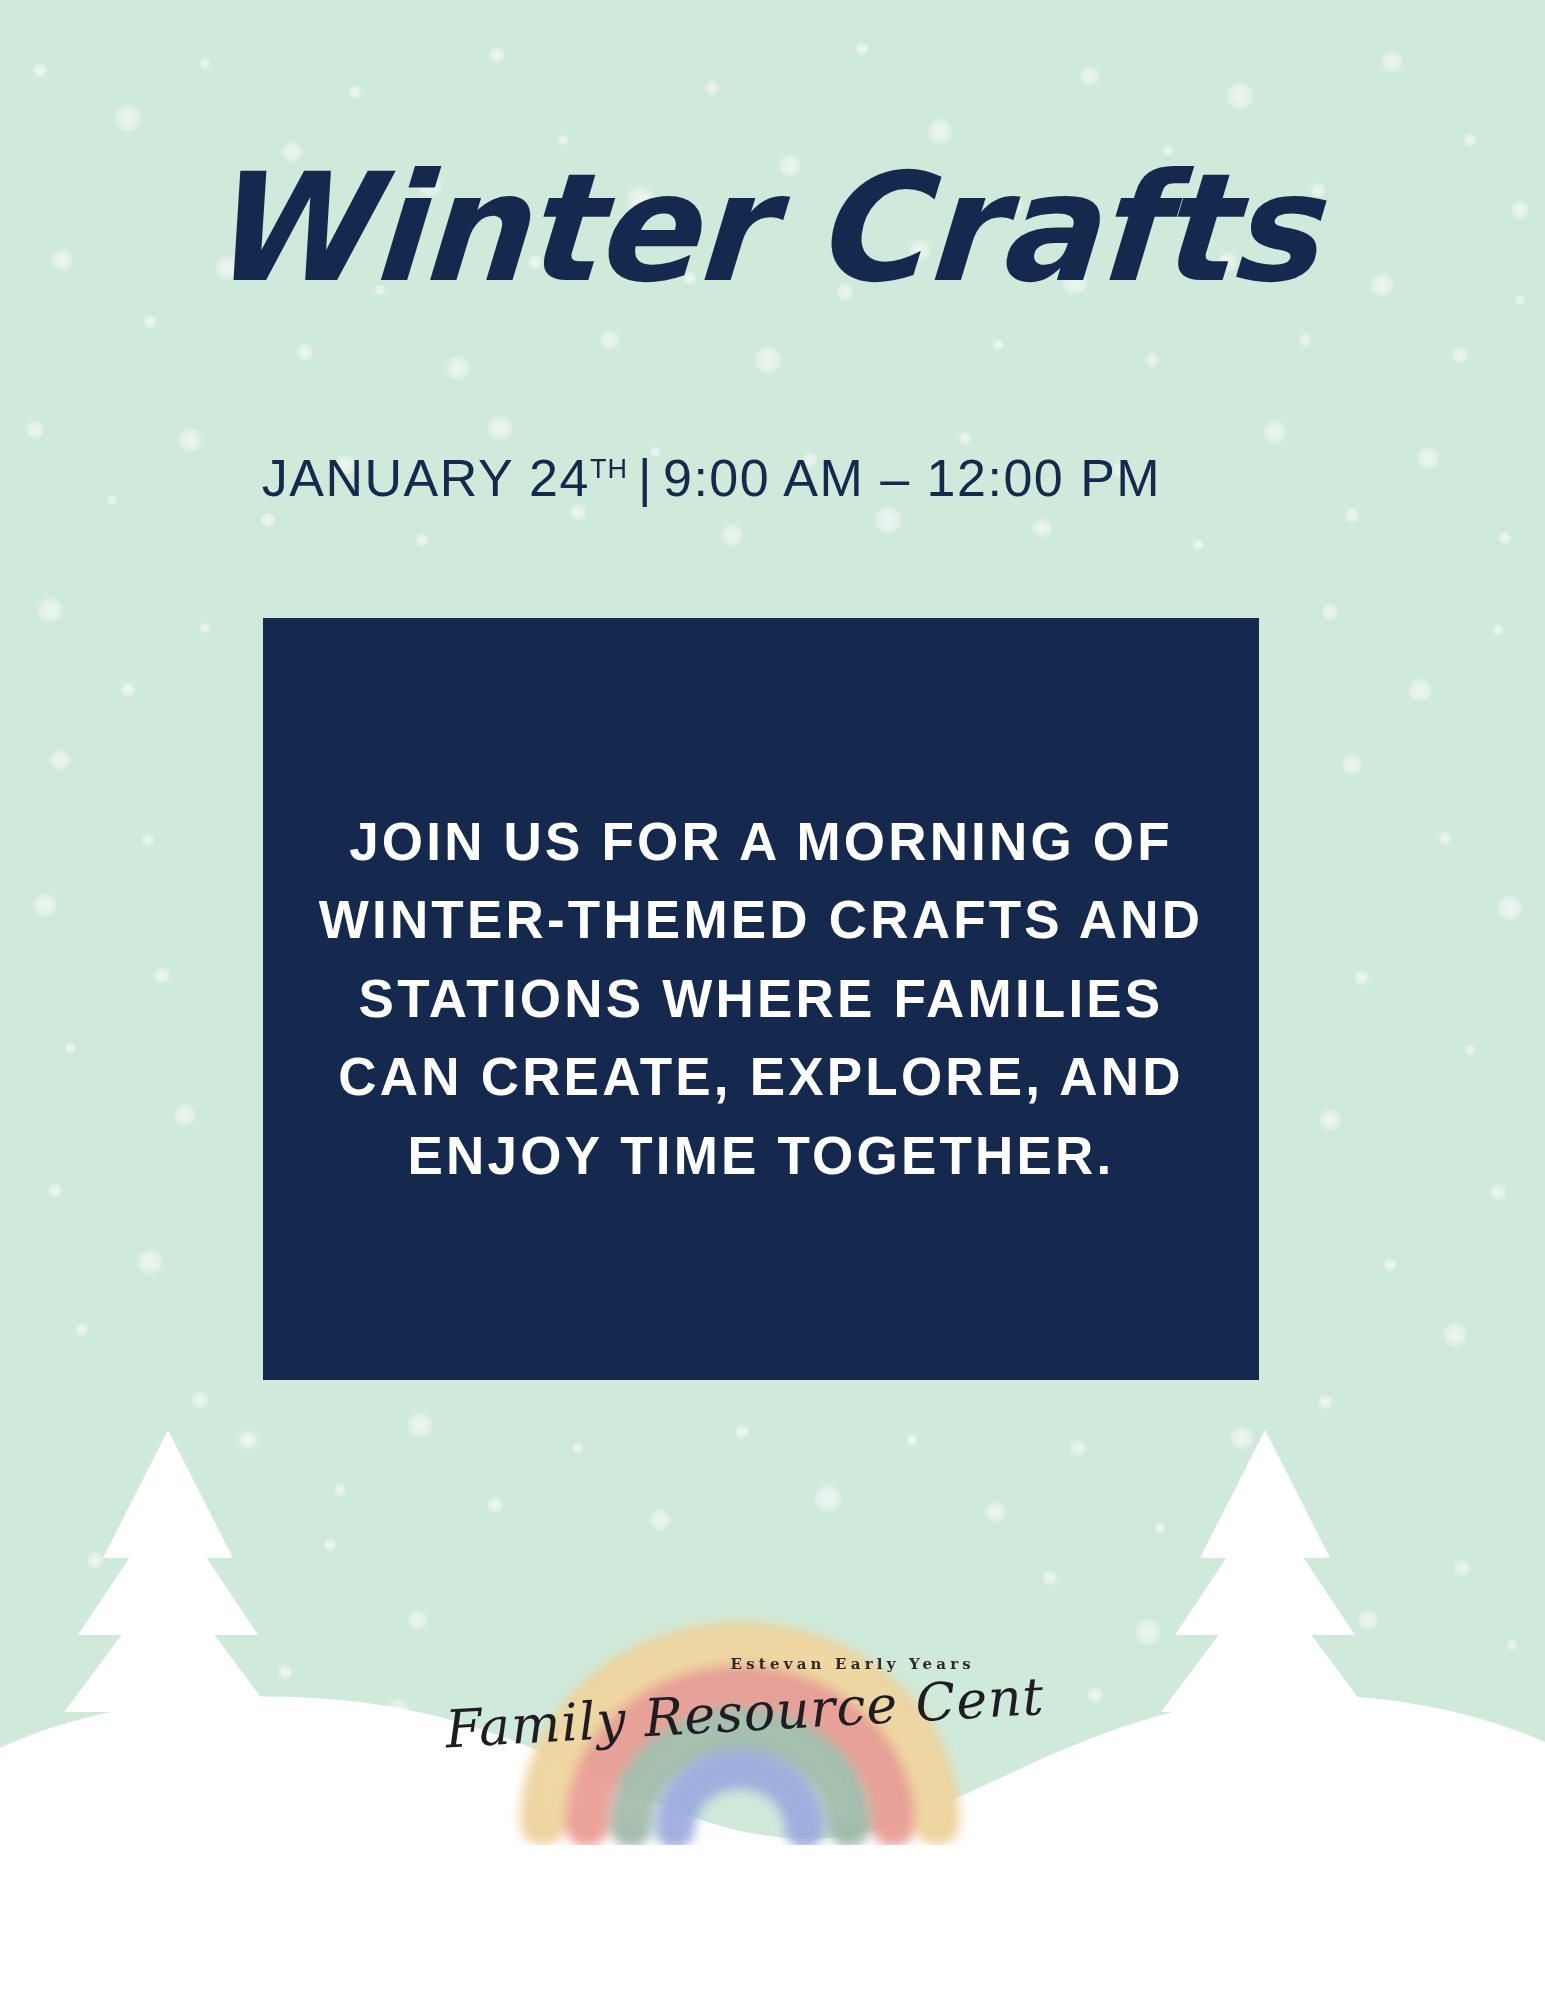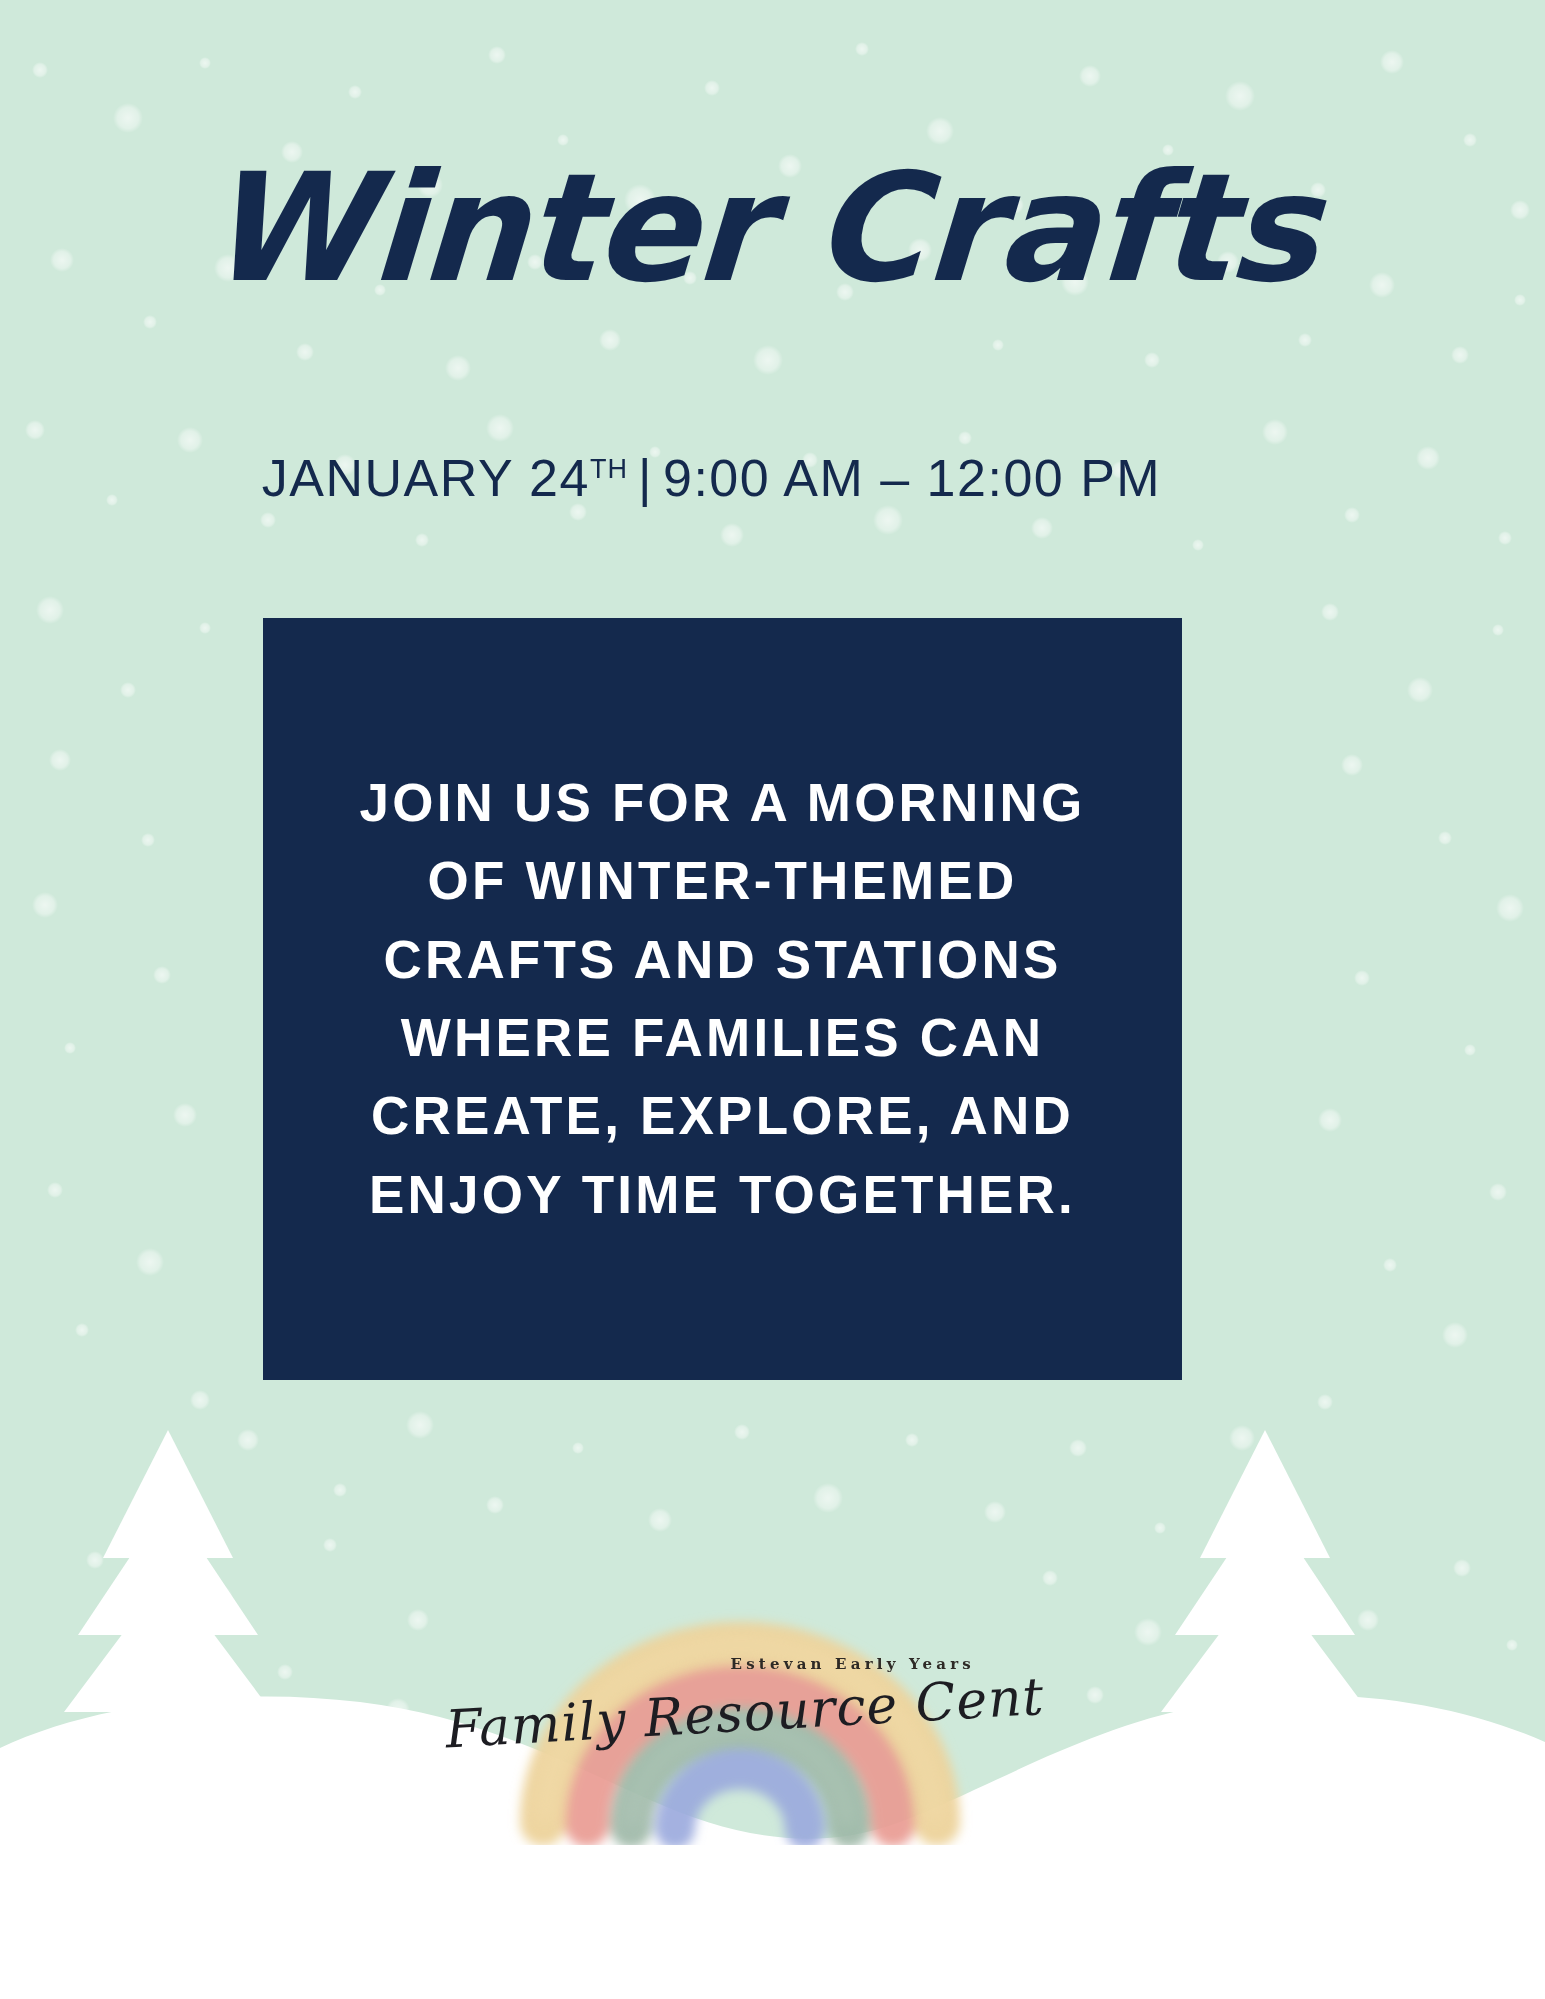--- a/index.html
+++ b/index.html
@@ -73,21 +73,21 @@
   .subtitle .sep {
     padding: 0 10px;
     font-weight: 300;
   }
 
   
   .panel {
     position: absolute;
     left: 263px;
     top: 618px;
-    width: 919px;
+    width: 996px;
     height: 762px;
     background: #14294d;
     display: flex;
     align-items: center;
     justify-content: center;
     box-sizing: border-box;
     padding: 30px 48px;
   }
   .panel-text {
     color: #ffffff;

